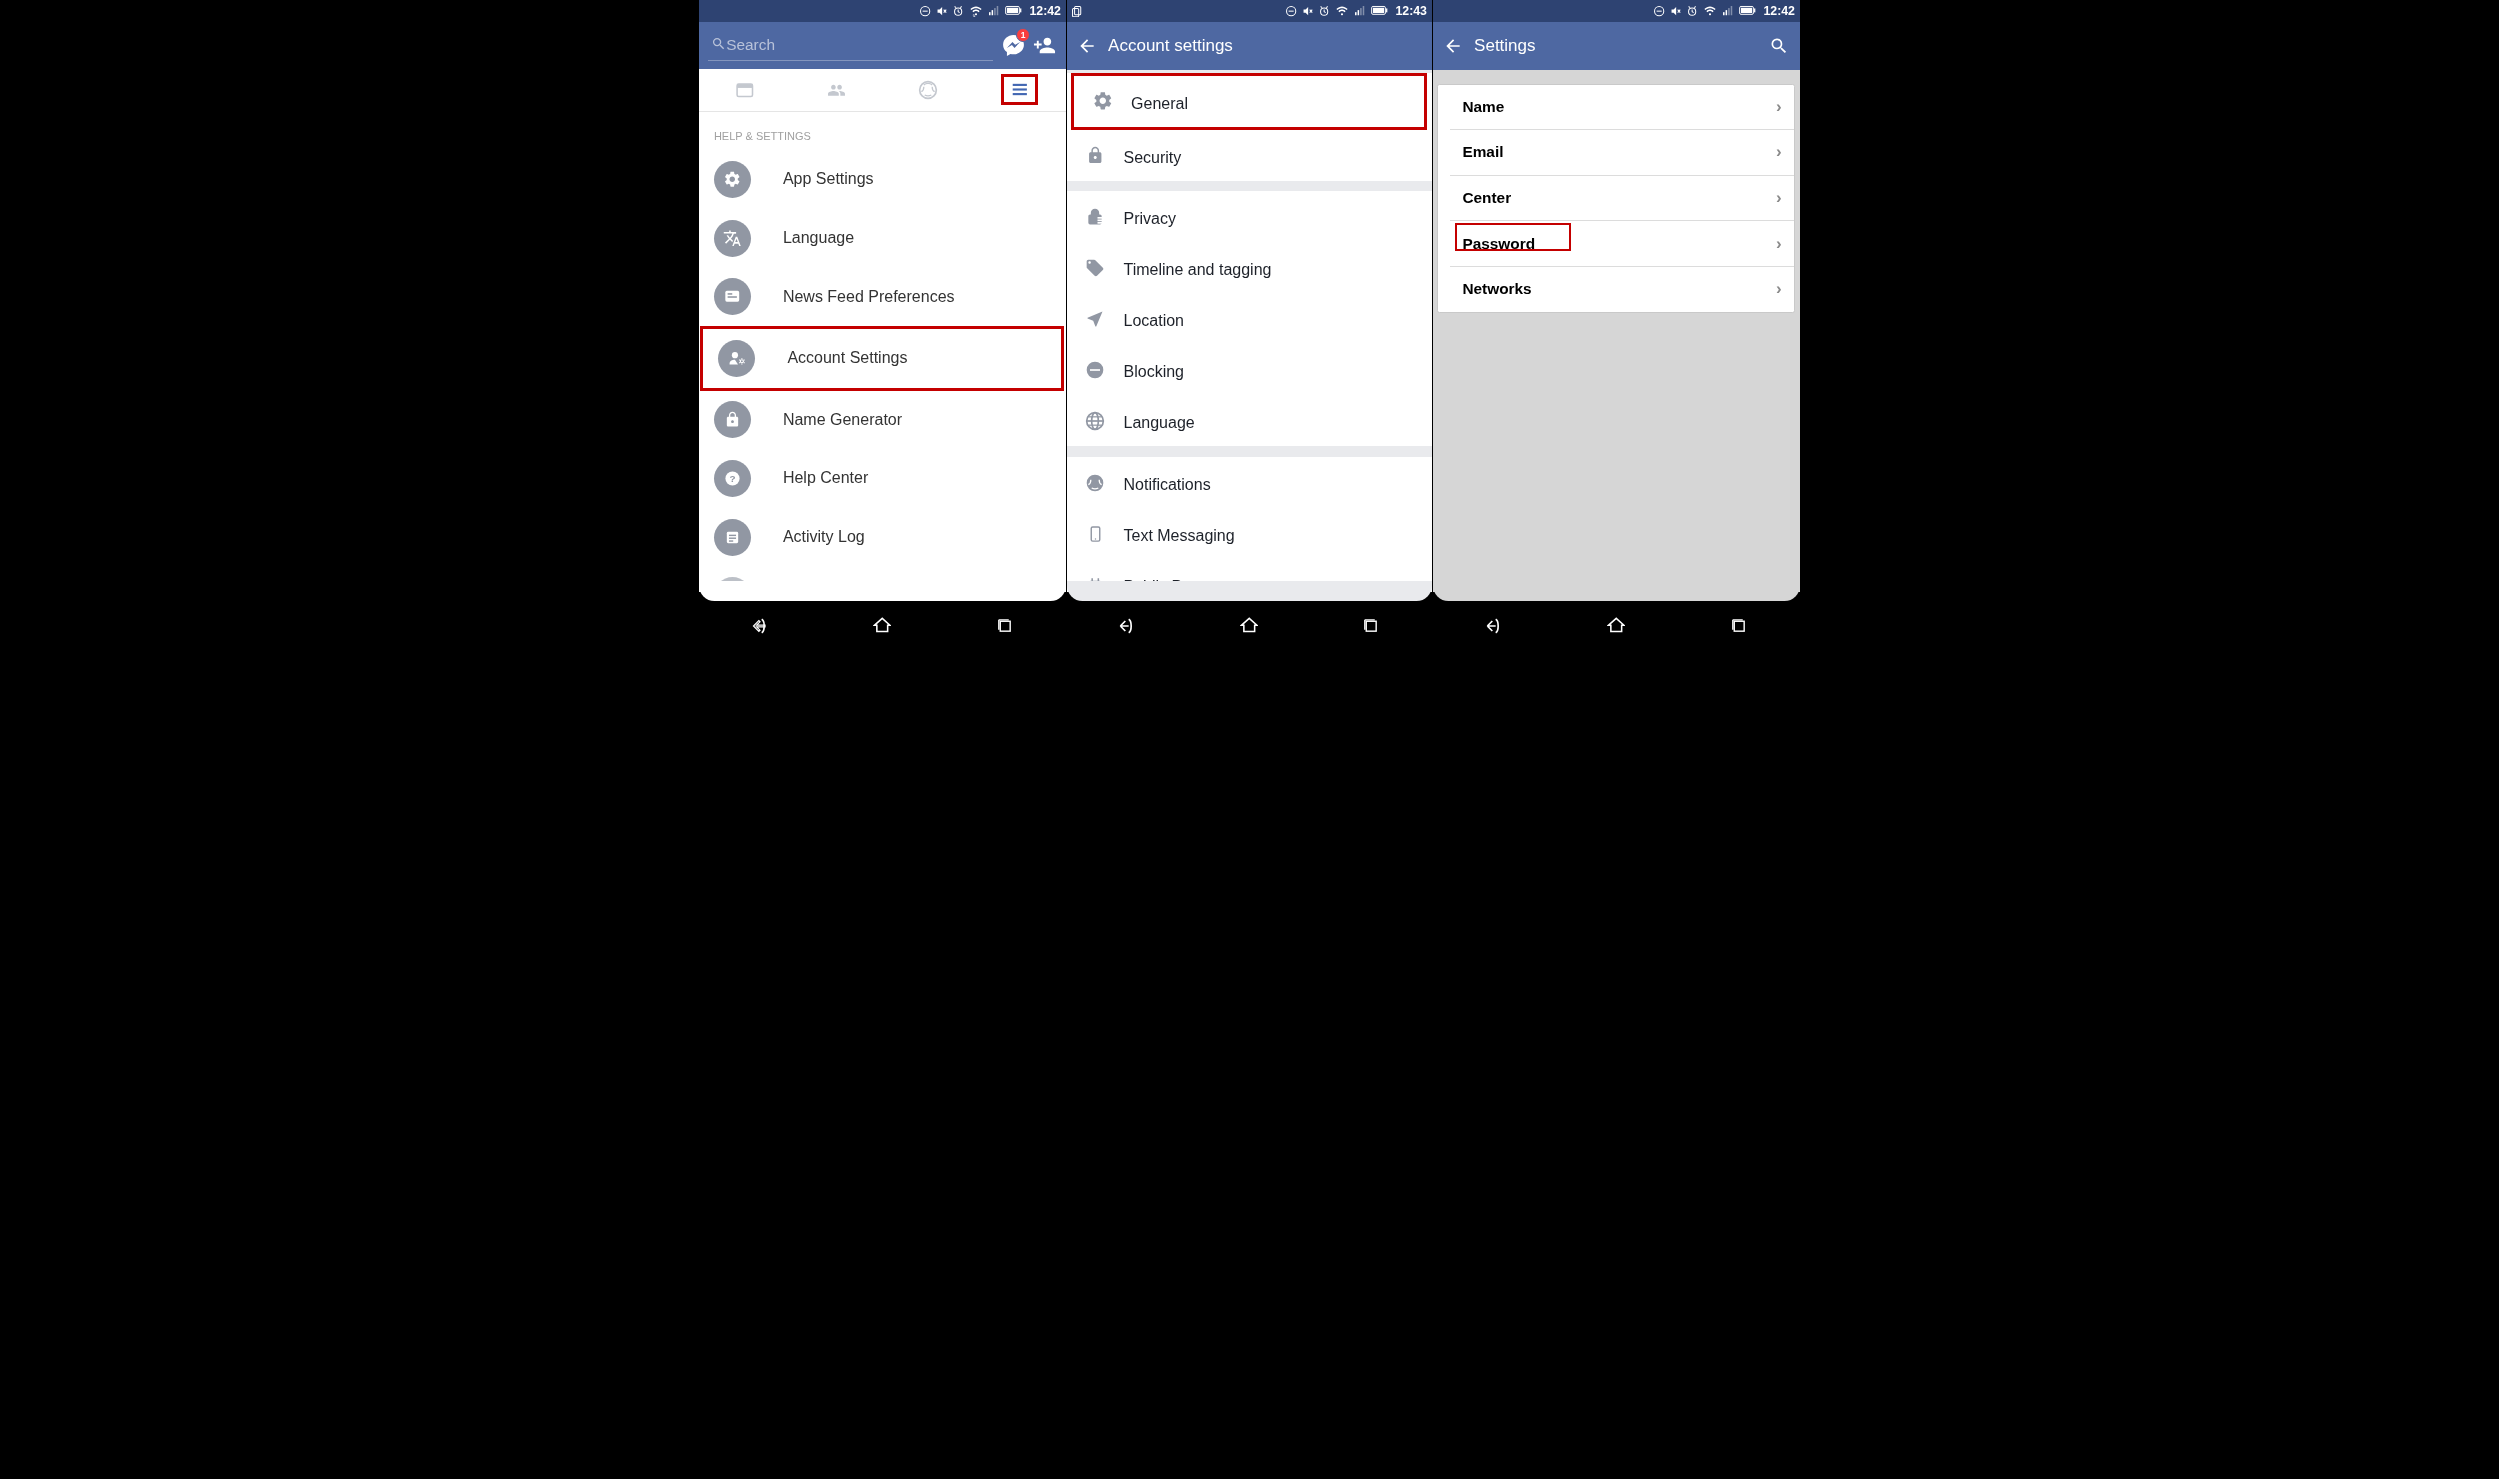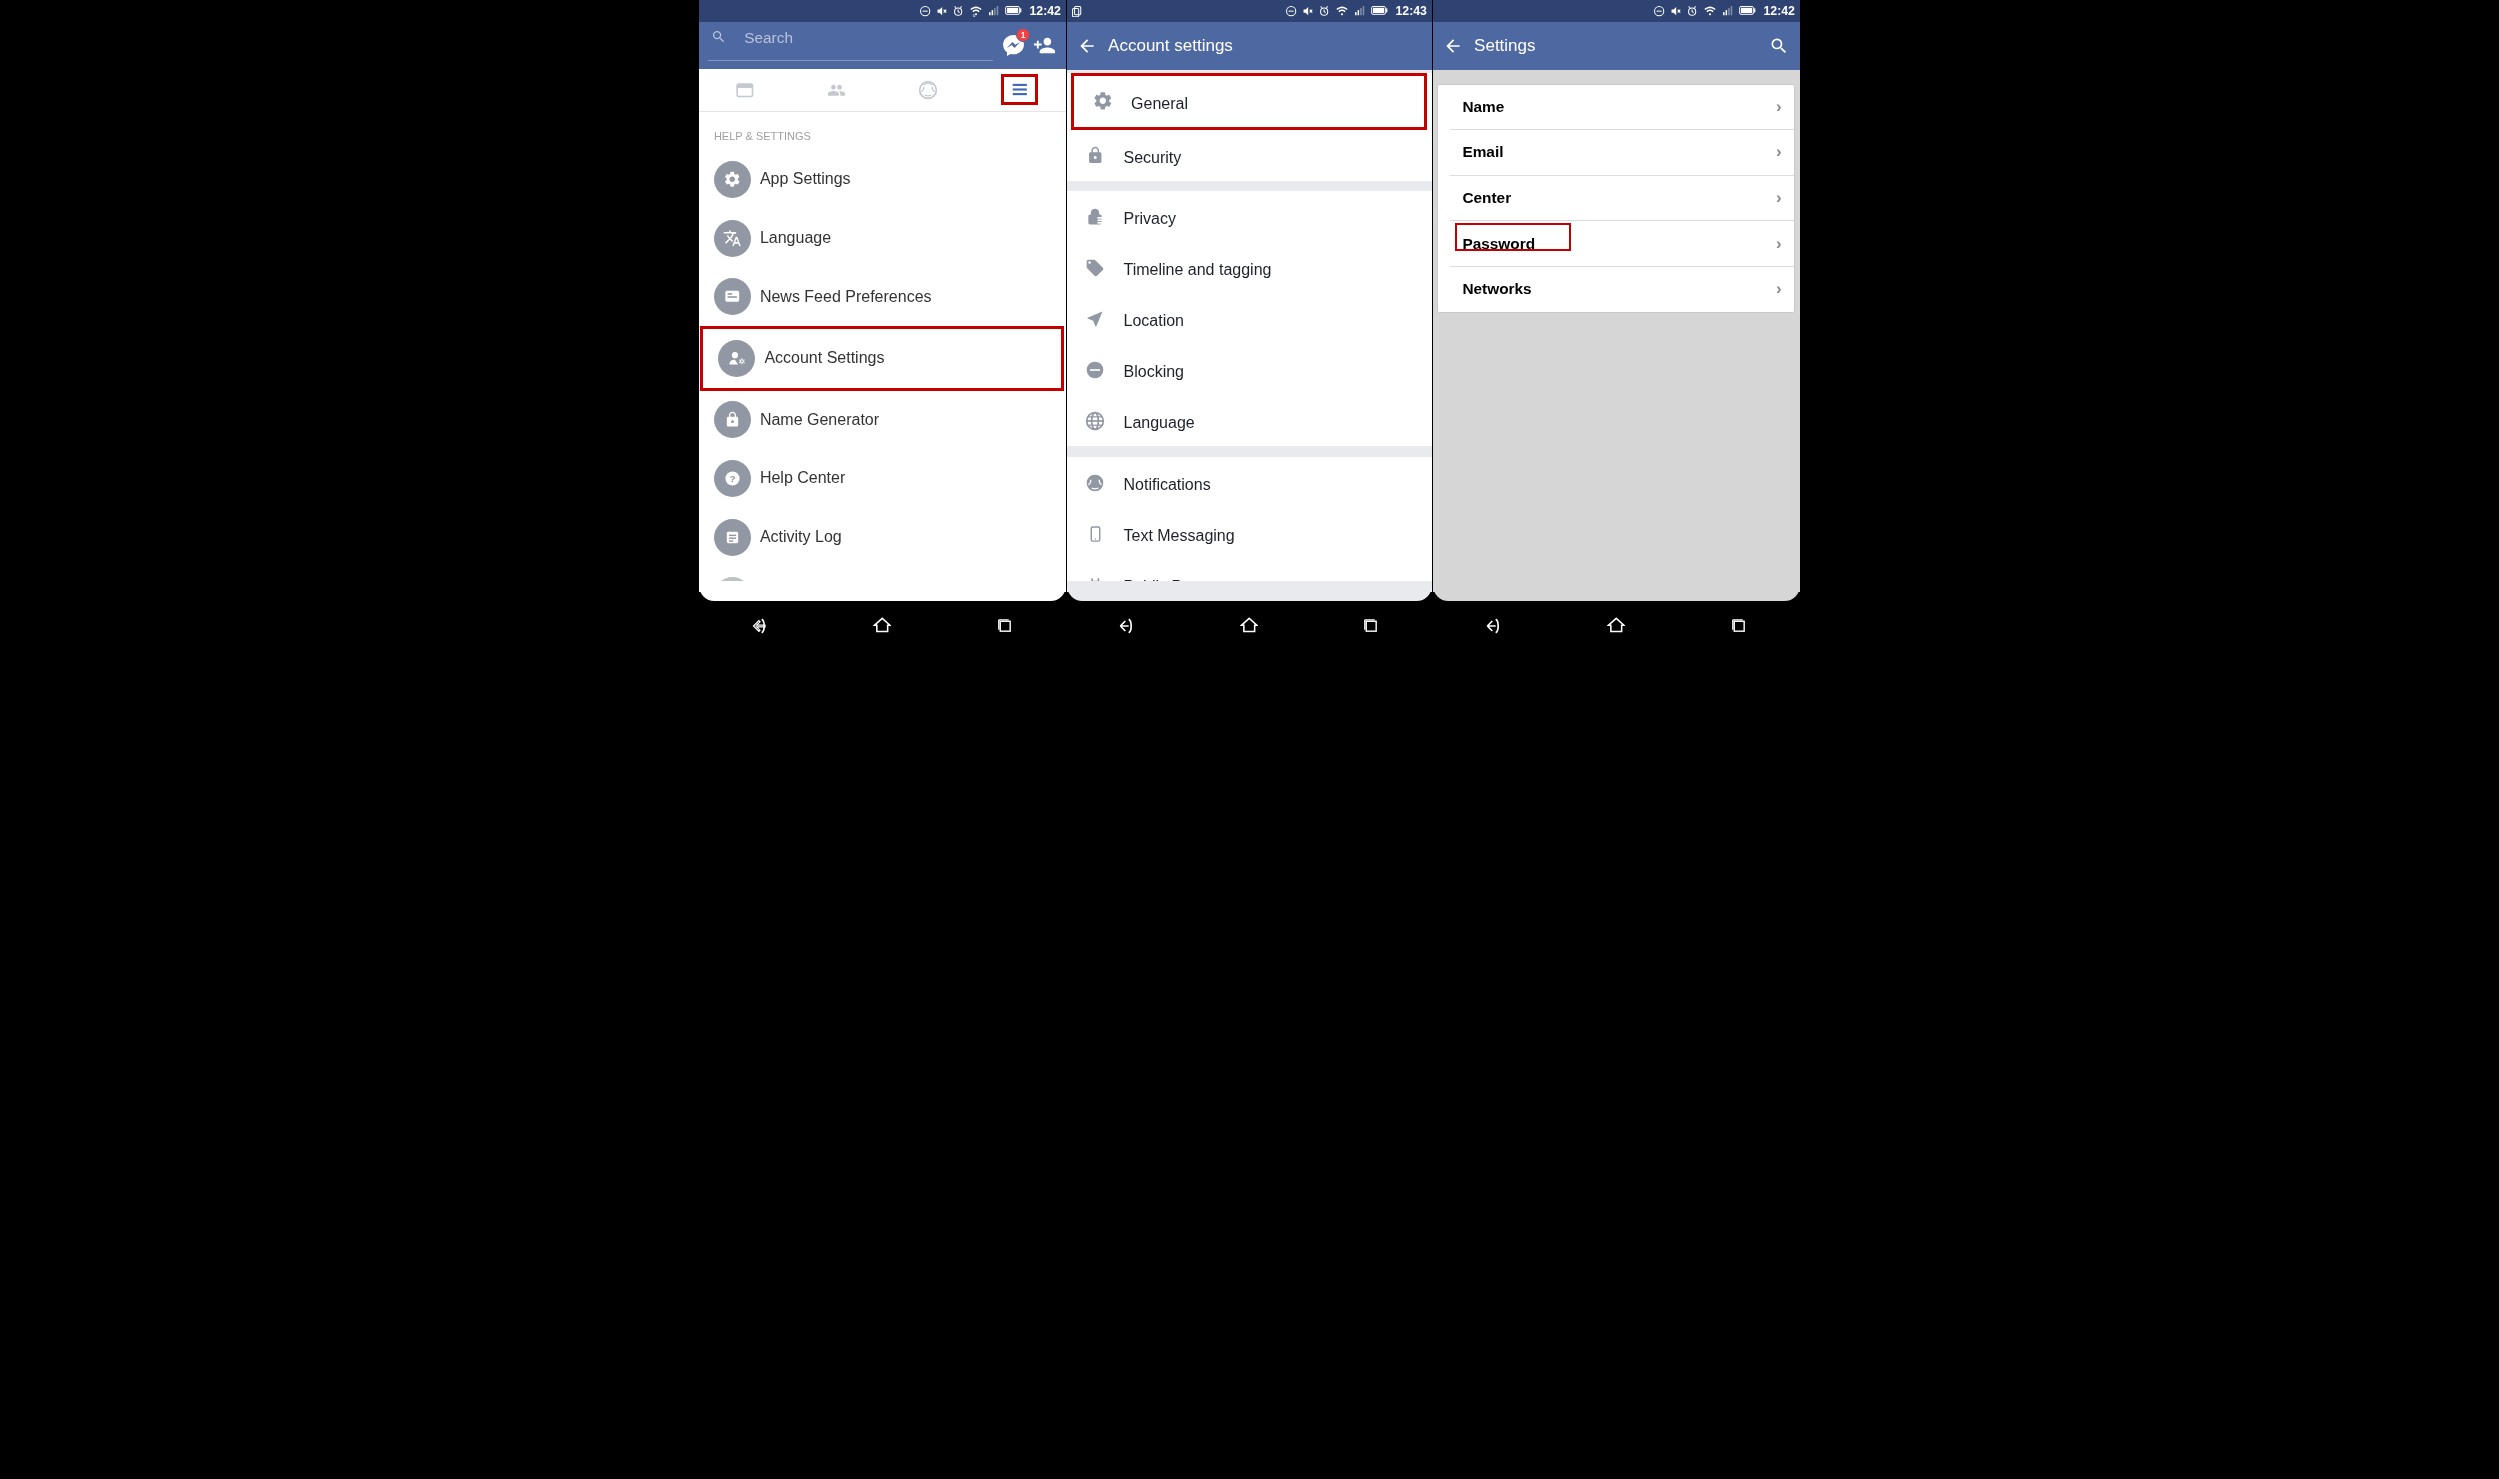--- a/index.html
+++ b/index.html
@@ -15,40 +15,40 @@
 .sb-time { font-size: 12.3px; font-weight: 700; margin-left: 3.1px; }
 .sb-left-extra { margin-right: auto; display: flex; align-items: center; }
 
 
 .header { height: 48px; background: #4e68a2; color: #fff; display: flex; align-items: center; padding: 0 10.8px; gap: 10.8px; }
 .header-title { font-size: 17px; font-weight: 400; flex: 1; }
 .header-icon { display: flex; align-items: center; justify-content: center; }
 
 
 .fb-header { background: #4e68a2; padding: 7.7px 9.2px; display: flex; align-items: center; gap: 7.7px; }
-.search-box { flex: 1; height: 32px; border-bottom: 0.8px solid rgba(255,255,255,0.3); display: flex; align-items: flex-start; gap: 18px; padding: 0 3.1px; }
+.search-box { flex: 1; height: 32px; border-bottom: 0.8px solid rgba(255,255,255,0.3); display: flex; align-items: center; gap: 0; padding: 0 3.1px; }
 .search-box input { background: transparent; border: none; color: #fff; font-size: 15.4px; outline: none; width: 100%; }
 .search-box input::placeholder { color: #b8c2d9; }
 .messenger-wrap { position: relative; }
 .badge { position: absolute; top: -4.6px; right: -4.6px; background: #fa3e3e; color: #fff; font-size: 8.5px; font-weight: bold; border-radius: 50%; width: 14px; height: 14px; display: flex; align-items: center; justify-content: center; border: 1.2px solid #4e68a2; }
 
 
 .tab-bar { height: 43px; background: #fff; border-bottom: 0.8px solid #e5e5e5; display: flex; align-items: center; justify-content: space-around; }
 .tab-item { display: flex; align-items: center; justify-content: center; width: 37px; height: 31px; }
 .tab-item svg { fill: #c4c8cf; }
 
 
 .red-box { border: 3.1px solid #c40000; }
 
 
 .section-header { padding: 18.5px 12.3px 7.7px 15.4px; font-size: 11px; color: #a0a0a0; background: #fff; }
 
 
 .content { flex: 1; overflow: hidden; background: #fff; display: flex; flex-direction: column; }
-.menu-item { display: flex; align-items: center; gap: 9px; padding: 10.8px 15.4px; font-size: 16px; color: #333; }
+.menu-item { display: flex; align-items: center; gap: 32px; padding: 10.8px 15.4px; font-size: 16px; color: #333; }
 .circle-icon { width: 37px; height: 37px; border-radius: 50%; background: #9197a3; display: flex; align-items: center; justify-content: center; flex-shrink: 0; }
 .circle-icon svg { fill: #fff; }
 
 
 .settings-list { flex: 1; background: #e9eaed; overflow: hidden; }
 .settings-section { background: #fff; }
 .settings-item { display: flex; align-items: flex-end; gap: 17px; padding: 14px 17px; font-size: 16px; color: #1d2129; }
 .settings-item .icon-slot { width: 23px; height: 23px; display: flex; align-items: center; justify-content: center; flex-shrink: 0; }
 .settings-item .icon-slot svg { fill: #9197a3; }
 .section-gap { height: 10.8px; background: #e9eaed; }

